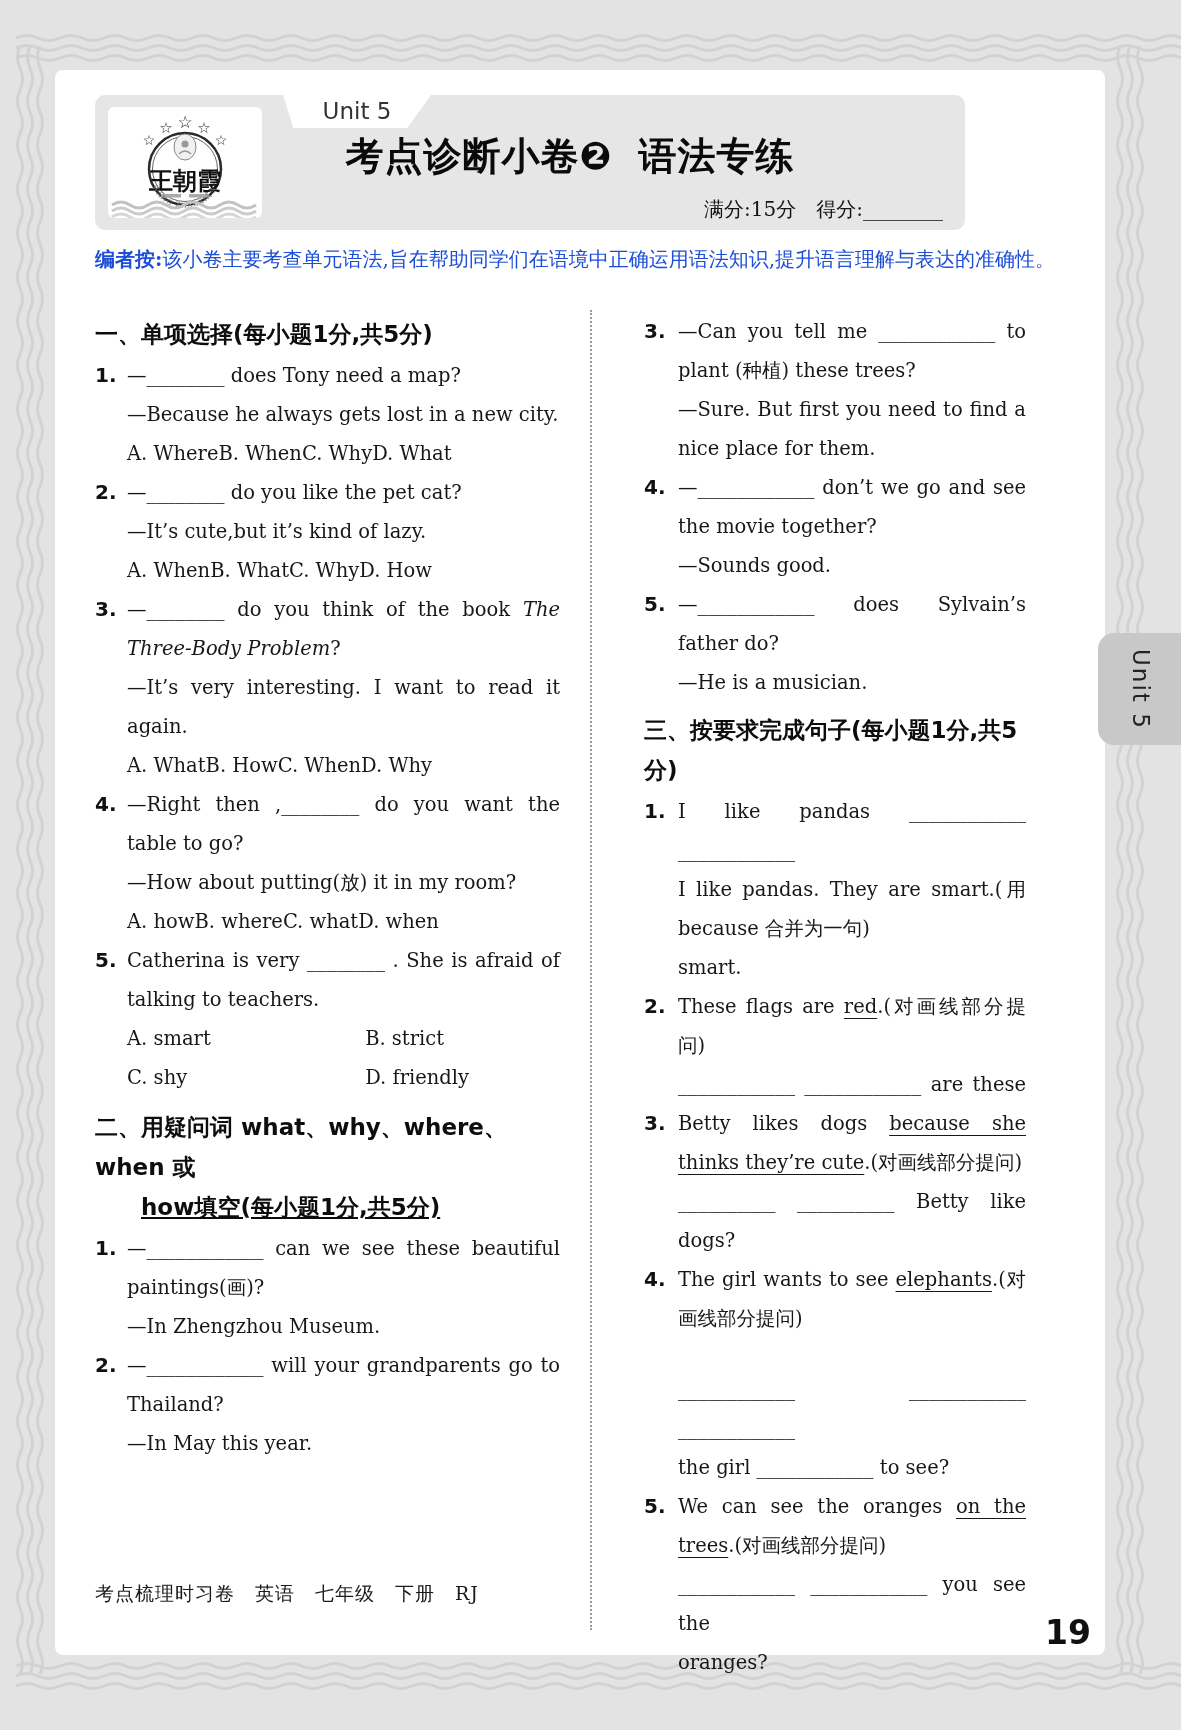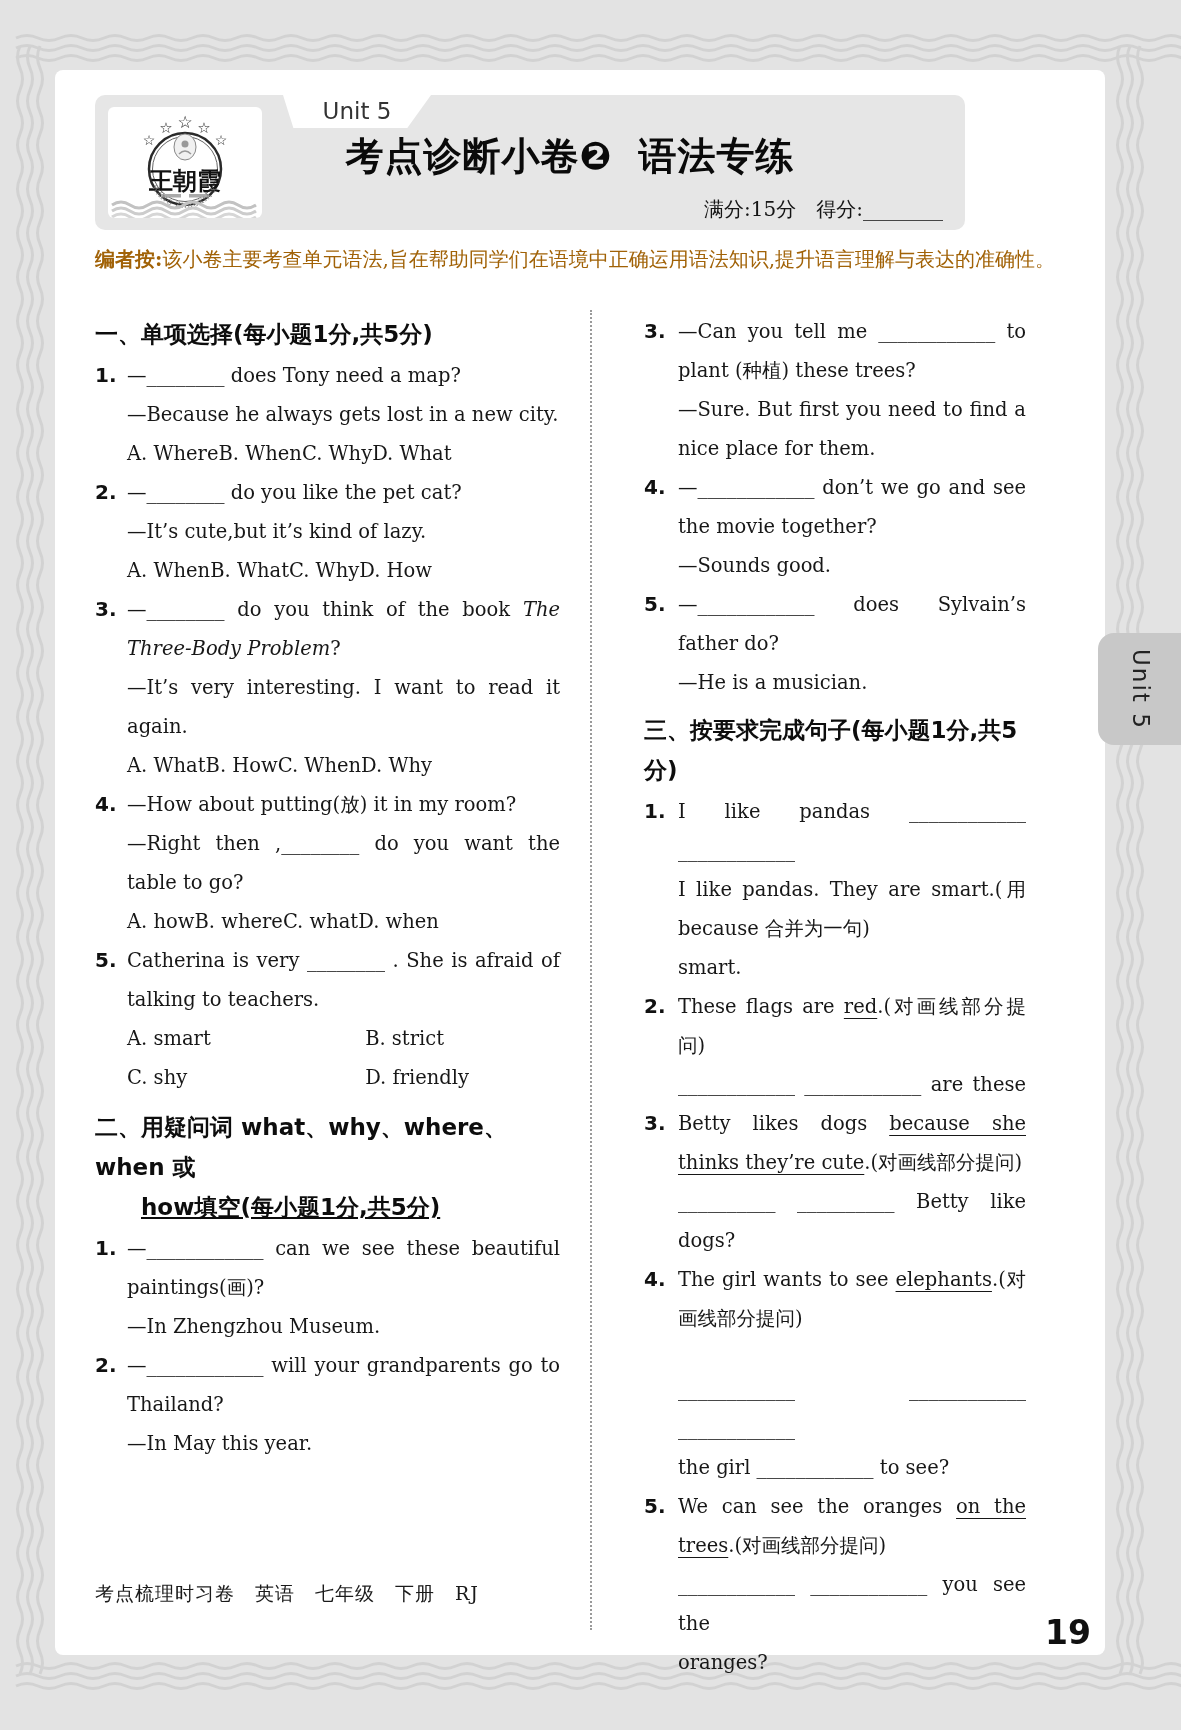--- a/index.html
+++ b/index.html
@@ -18,21 +18,21 @@
             clip-path:polygon(7% 100%,0 0,100% 0,84% 100%);
             font:23px/33px "DejaVu Sans",sans-serif;color:#333;text-align:center;}
   .logo{position:absolute;left:13px;top:12px;width:154px;height:111px;background:#fff;border-radius:6px;overflow:hidden;}
   .title{position:absolute;left:175px;top:42px;width:600px;text-align:center;white-space:nowrap;
          font:700 38px/1 "DejaVu Sans",sans-serif;color:#0a0a0a;letter-spacing:1px;}
   .title .sp{display:inline-block;width:26px;}
   .score{position:absolute;right:22px;top:102px;font:20px/1.2 "DejaVu Serif",serif;color:#151515;}
 
   
   .ednote{position:absolute;left:40px;top:174px;width:884px;margin:0;
-          font:20px/31px "DejaVu Serif",serif;color:#a16207;text-align:justify;
+          font:20px/31px "DejaVu Serif",serif;color:#1d4ed8;text-align:justify;
           padding-left:82px;text-indent:-82px;}
   .ednote b{font-weight:700;}
 
   
   .cols{position:absolute;left:40px;top:242px;width:905px;display:flex;gap:84px;}
   .colL{width:465px;flex:none;}
   .colR{width:382px;flex:none;}
   .divider{position:absolute;left:535px;top:240px;height:1320px;border-left:2px dotted #9a9a9a;width:0;}
 
   .sec{font:700 23px/40px "DejaVu Sans",sans-serif;color:#0d0d0d;margin:2px 0 2px;}
@@ -157,22 +157,22 @@
           <div class="opts line">
             <span>A. What</span>
             <span>B. How</span>
             <span>C. When</span>
             <span>D. Why</span>
           </div>
         </div>
 
         <div class="q">
           <span class="qn">4.</span>
+          <p class="line">—Right then ,________ do you want the table to go?</p>
           <p class="line">—How about putting(放) it in my room?</p>
-          <p class="line">—Right then ,________ do you want the table to go?</p>
           <div class="opts line">
             <span>A. how</span>
             <span>B. where</span>
             <span>C. what</span>
             <span>D. when</span>
           </div>
         </div>
 
         <div class="q">
           <span class="qn">5.</span>

